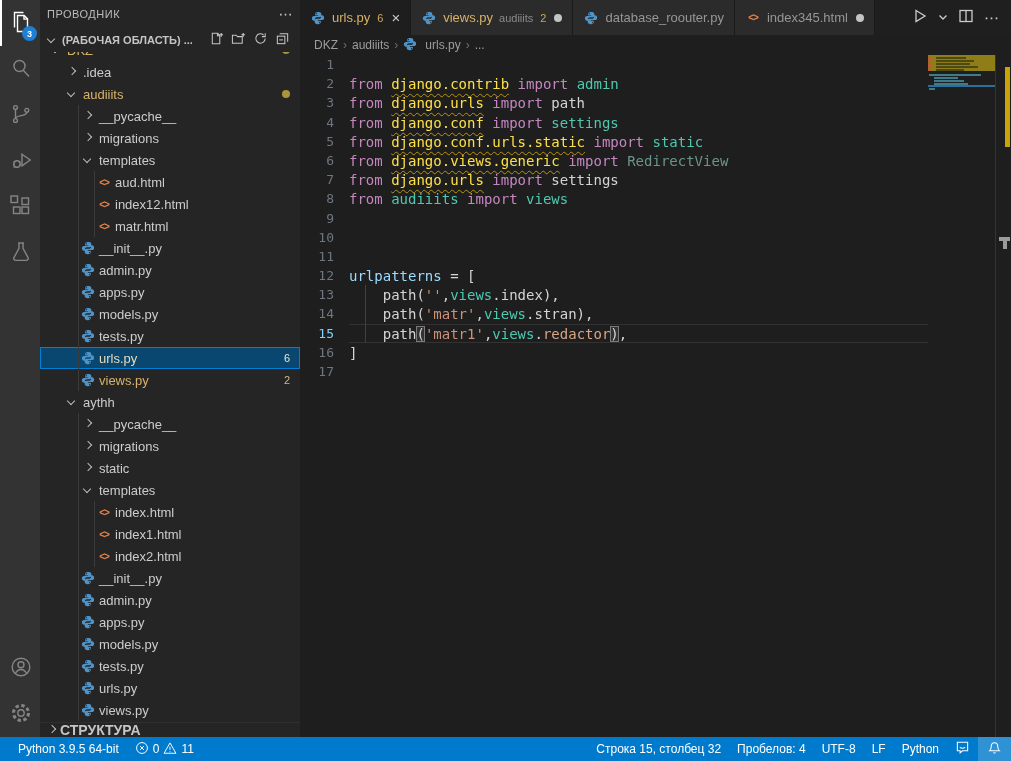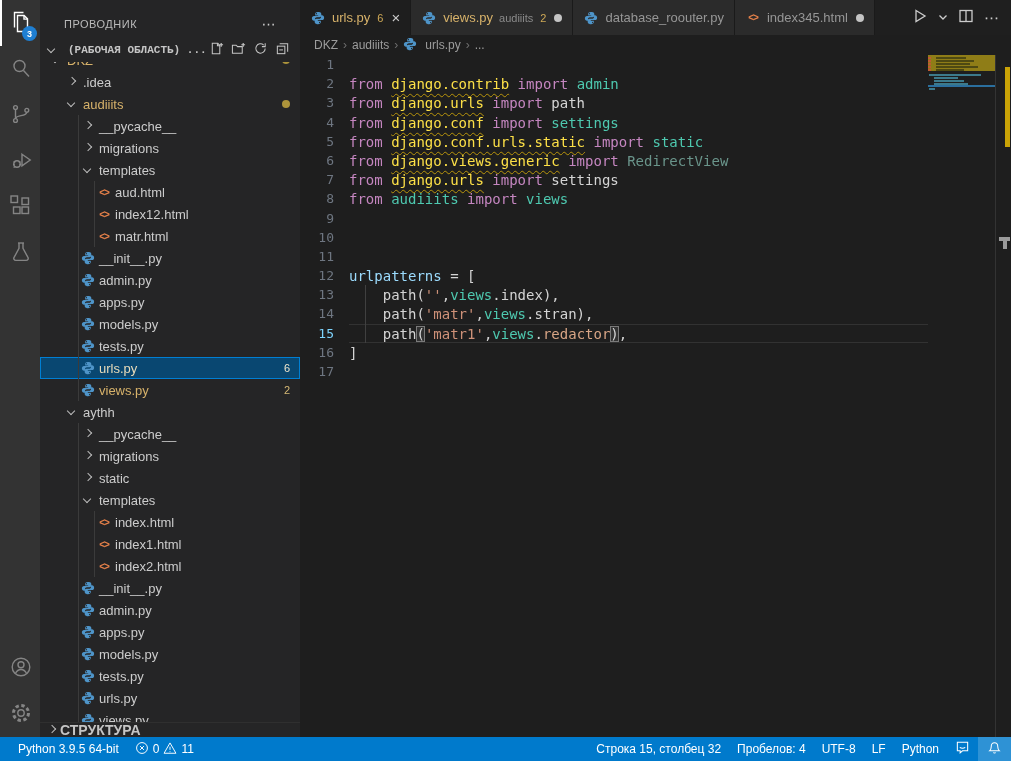--- a/index.html
+++ b/index.html
@@ -10,24 +10,24 @@
   .activitybar { position:absolute; left:0; top:0; width:40px; height:737px; background:#333333; display:flex; flex-direction:column; }
   .act-group-top { display:flex; flex-direction:column; }
   .act-group-bottom { margin-top:auto; display:flex; flex-direction:column; }
   .act-item { position:relative; width:40px; height:46px; display:flex; align-items:center; justify-content:center; color:#858585; border-left:2px solid transparent; cursor:pointer; }
   .act-item.active { color:#ffffff; border-left:2px solid #ffffff; }
   .act-item svg { stroke:currentColor; fill:none; stroke-width:1.4; }
   .act-badge { position:absolute; right:3px; bottom:5px; min-width:15px; height:15px; border-radius:50%; background:#1f7fd2; color:#fff; font-size:9px; font-weight:bold; display:flex; align-items:center; justify-content:center; }
 
   
   .sidebar { position:absolute; left:40px; top:0; width:260px; height:737px; background:#252526; display:flex; flex-direction:column; overflow:hidden; }
-  .sb-title { height:27px; display:flex; align-items:center; padding:0 24px; font-size:11px; letter-spacing:.5px; color:#bbbbbb; flex:none;margin-top:10px; }
+  .sb-title { height:27px; display:flex; align-items:center; padding:0 7px; font-size:11px; letter-spacing:.5px; color:#bbbbbb; flex:none; }
   .sb-title-more { margin-left:auto; color:#cccccc; font-size:14px; cursor:pointer; }
   .sb-workspace { height:25px; display:flex; align-items:center; padding:0 4px 0 4px; font-size:11px; font-weight:bold; color:#c5c5c5; flex:none; }
-  .sb-ws-label { margin-left:8px; white-space:nowrap; overflow:hidden;font-family:Liberation Mono, monospace; }
+  .sb-ws-label { margin-left:2px; white-space:nowrap; overflow:hidden; }
   .sb-ws-actions { margin-left:auto; display:flex; gap:7px; padding-right:6px; }
   .sb-ws-actions svg { stroke:#c5c5c5; fill:none; stroke-width:1.1; cursor:pointer; }
   .tree { flex:1; overflow:hidden; position:relative; }
   .trow { height:22px; display:flex; align-items:center; position:relative; cursor:pointer; white-space:nowrap; }
   .trow.selected { background:#094771; outline:1px solid #007fd4; outline-offset:-1px; }
   .chev { width:16px; height:16px; flex:none; position:relative; }
   .chev::after { content:""; position:absolute; left:5px; top:4px; width:5px; height:5px; border-right:1px solid #bbbbbb; border-bottom:1px solid #bbbbbb; transform:rotate(-45deg); }
   .chev.down::after { transform:rotate(45deg); left:4px; }
   .ficon { width:16px; height:16px; flex:none; display:flex; align-items:center; justify-content:center; }
   .ficon.html { color:#e8824a; font-size:10px; font-weight:bold; letter-spacing:-1px; }

